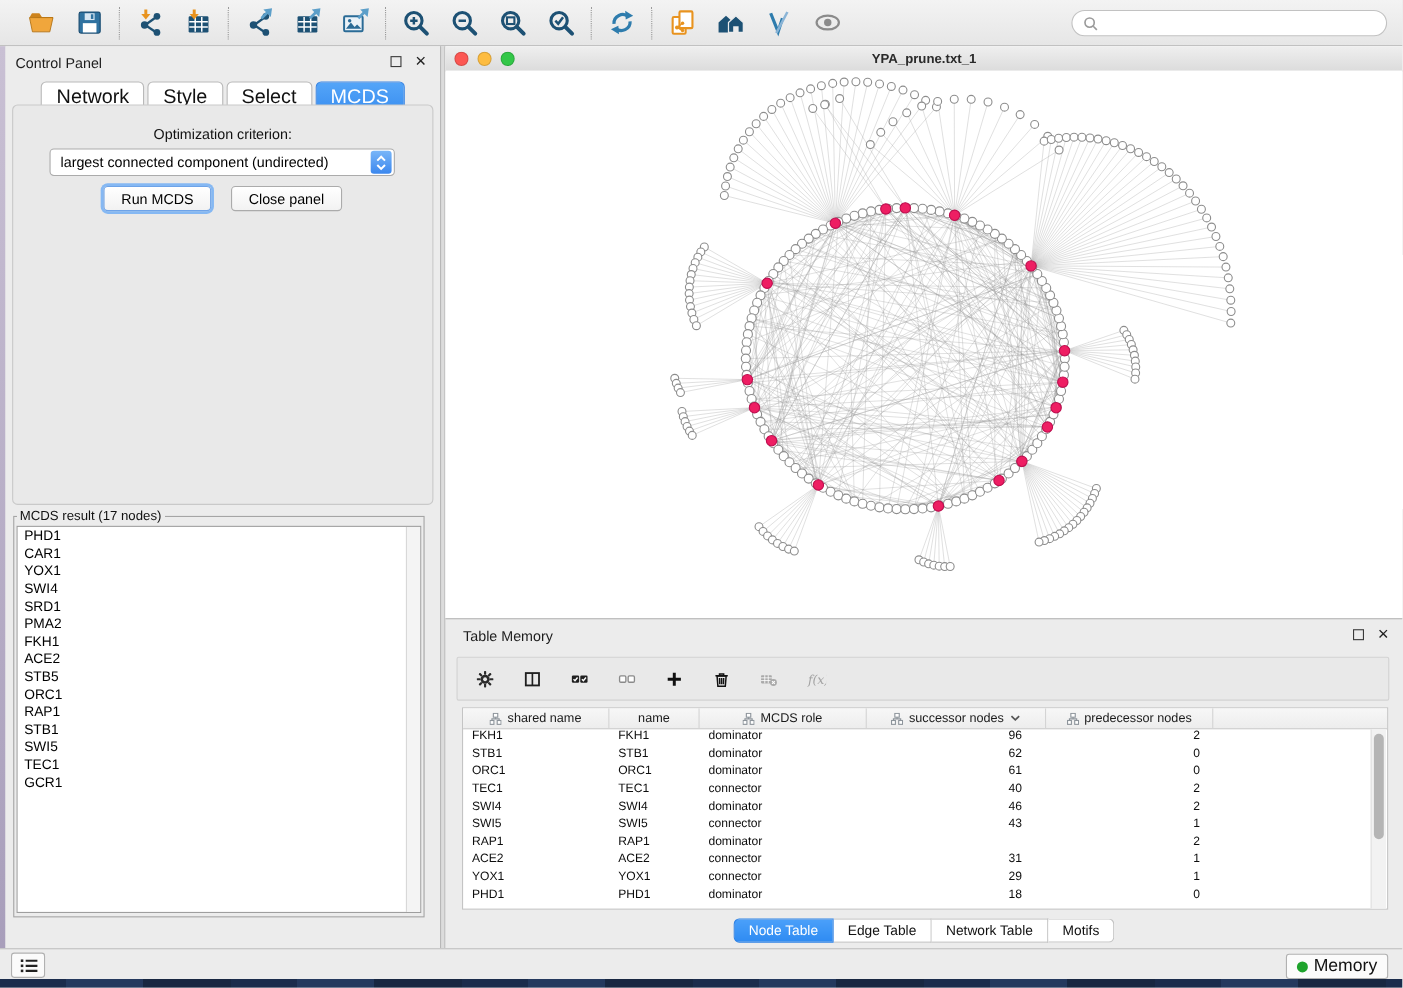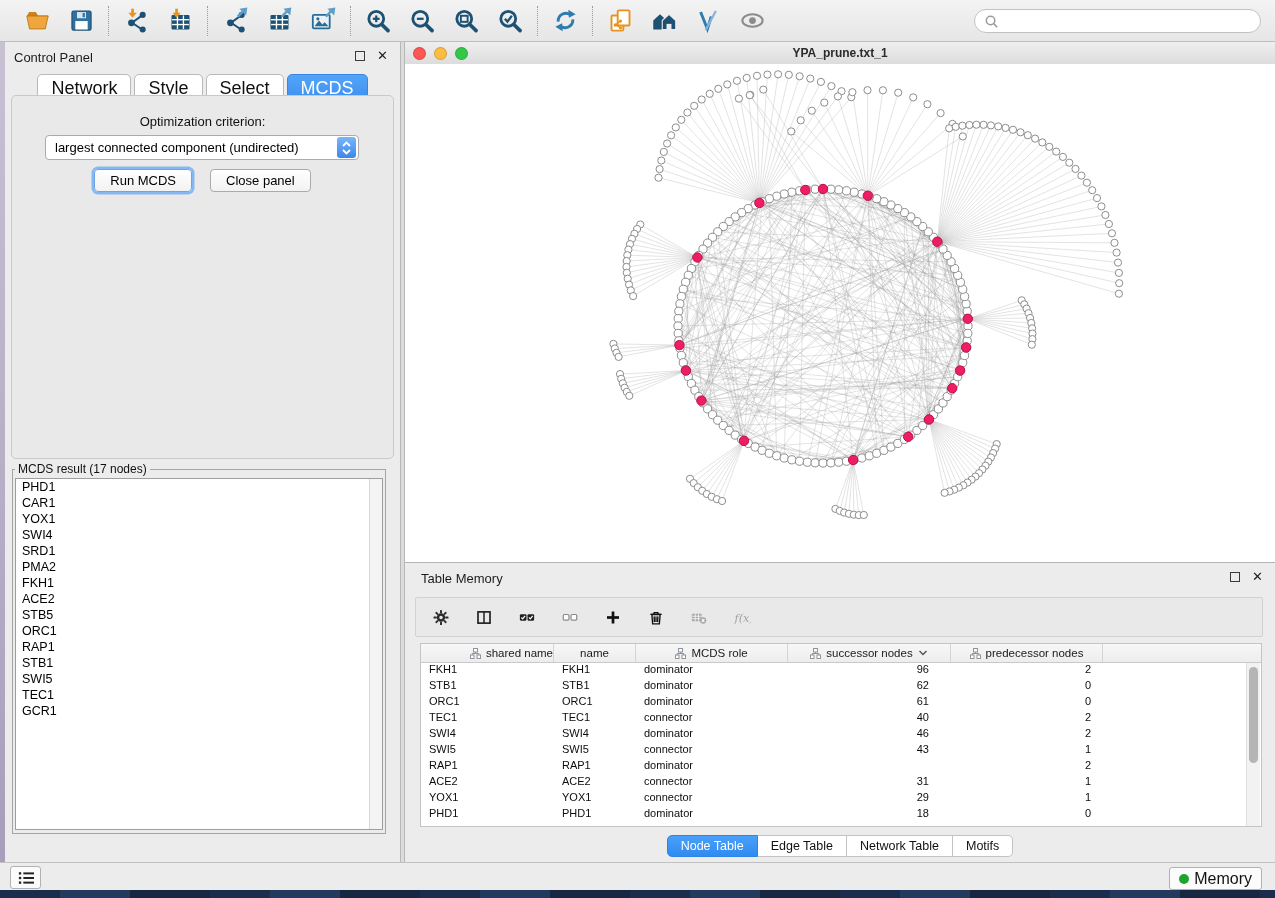--- a/index.html
+++ b/index.html
@@ -1165,21 +1165,21 @@
         </svg>
       </button>
       <button class="tp-btn">
         <svg viewBox="0 0 24 24">
           <text x="2" y="17.5" font-family="DejaVu Serif, serif" font-style="italic" font-size="15" fill="#a3a3a3">f(x)</text>
         </svg>
       </button>
     </div>
   <div class="abs" id="node-table">
     <div id="nt-header">
-        <div class="hcell" style="width: 133px; justify-content: flex-end;">
+        <div class="hcell" style="width: 133px;">
           <svg width="11" height="11" viewBox="0 0 11 11">
             <g fill="#fff" stroke="#8d949b" stroke-width="1">
               <rect x="3.5" y="0.5" width="4" height="3.5"></rect>
               <rect x="0.5" y="7" width="3.5" height="3.5"></rect>
               <rect x="7" y="7" width="3.5" height="3.5"></rect>
             </g>
             <g stroke="#8d949b" stroke-width="1" fill="none">
               <path d="M5.5 4 v1.5 M2.2 7 V5.5 h6.6 V7"></path>
             </g>
           </svg>

